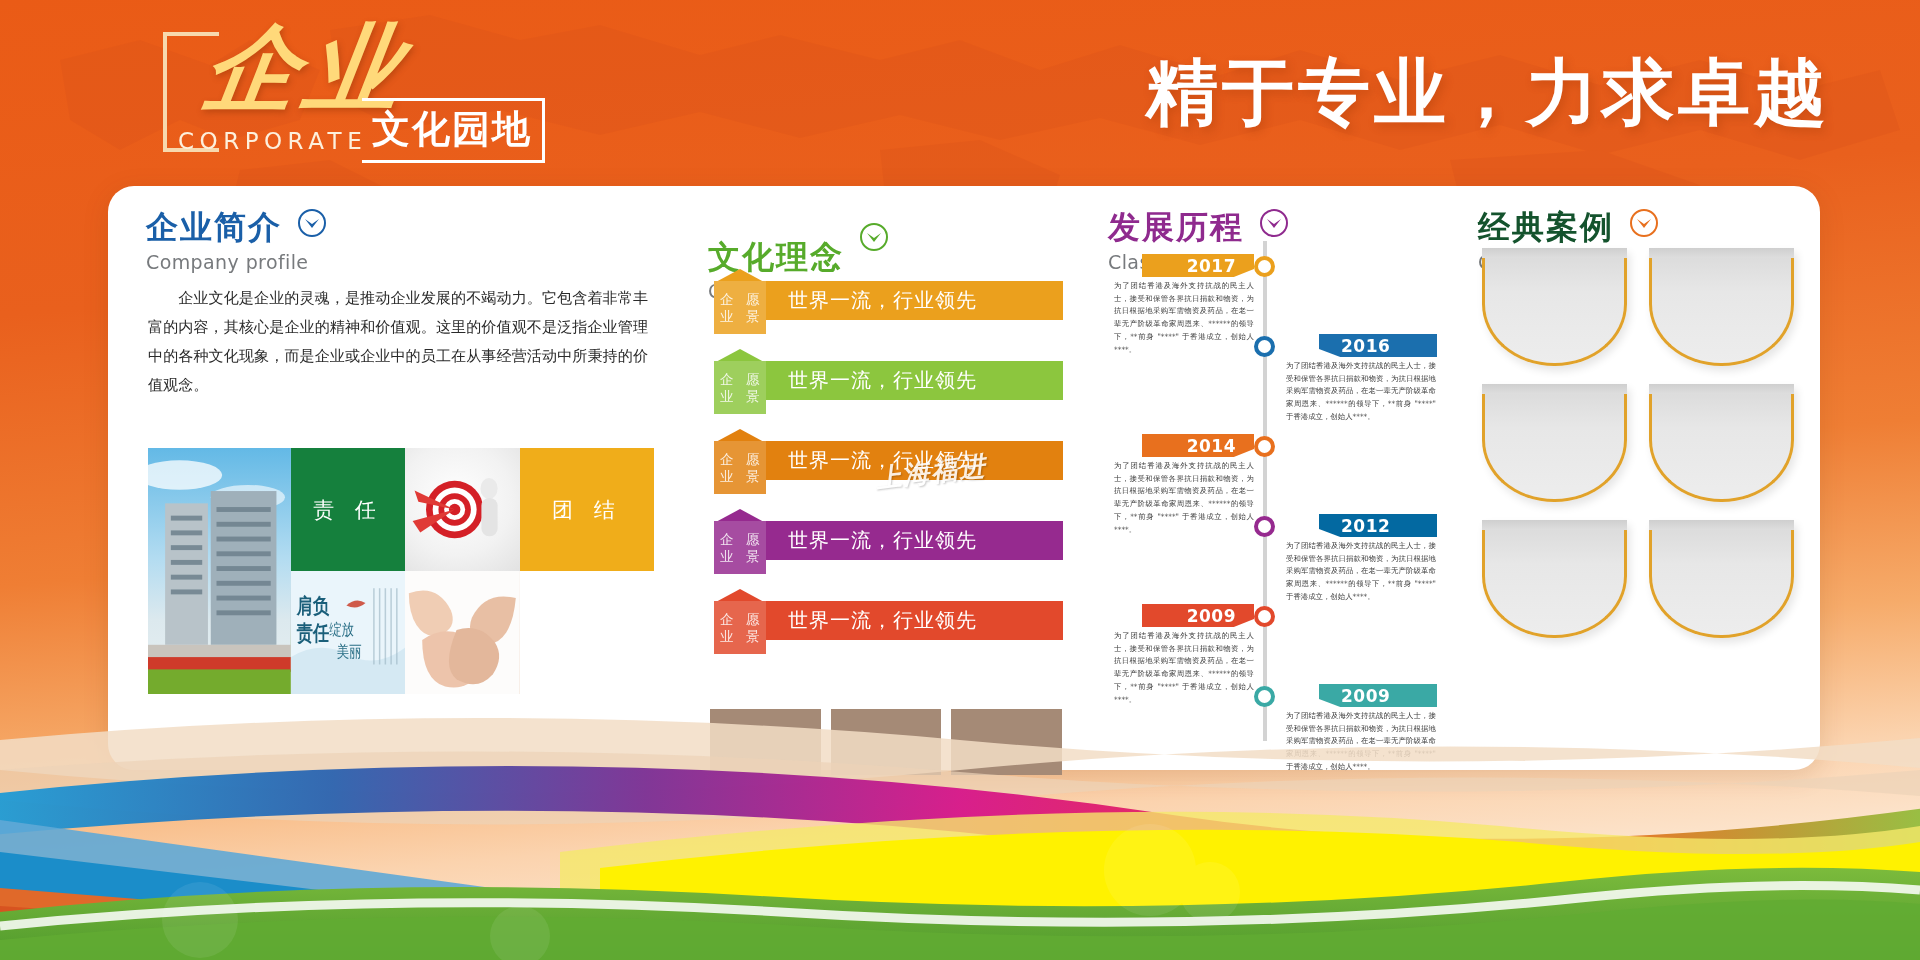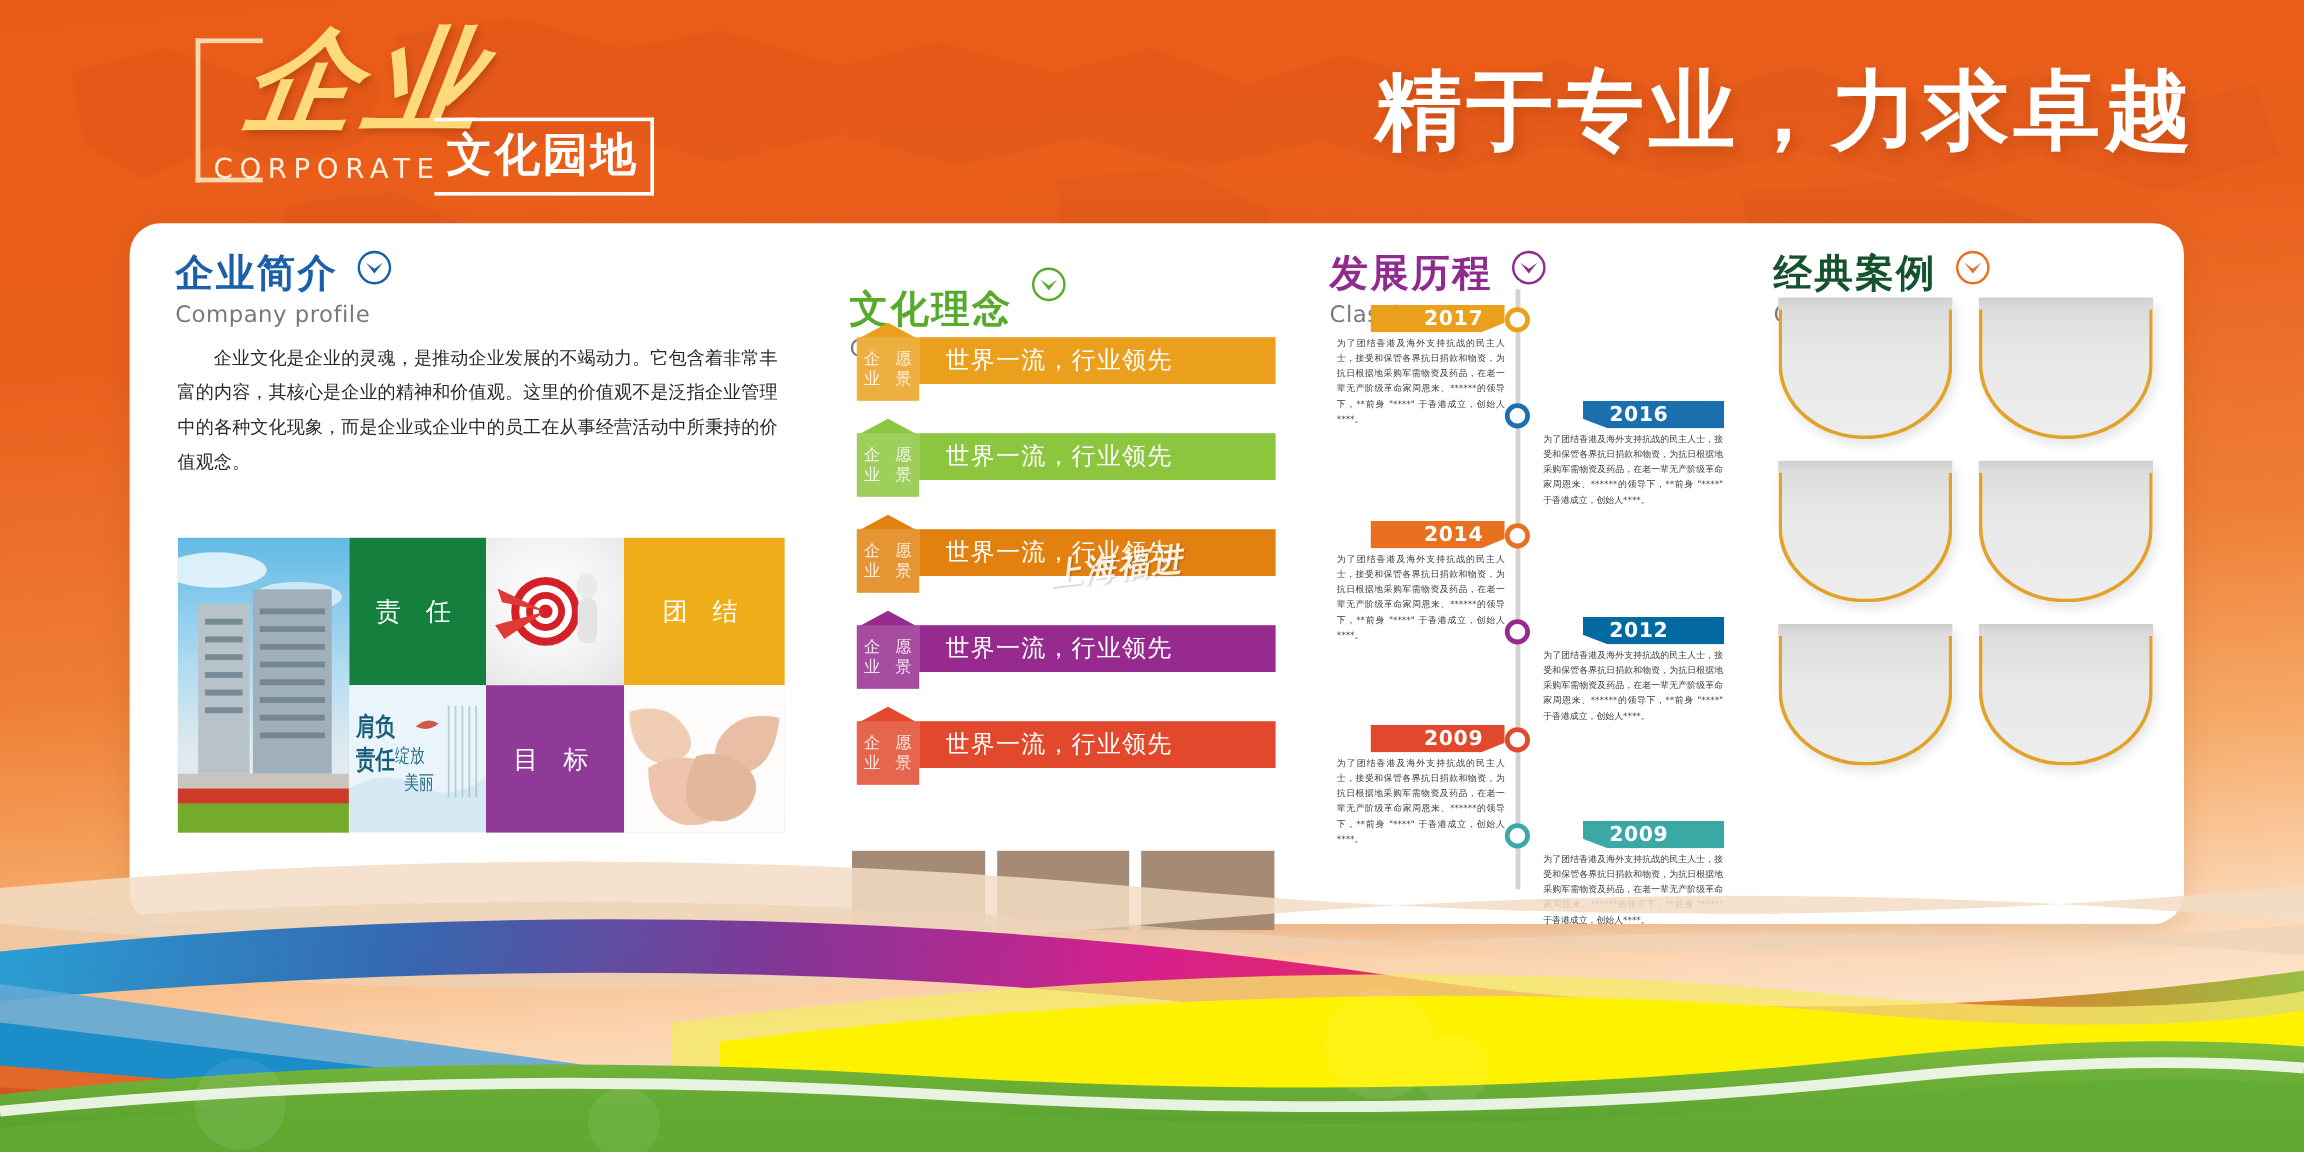--- a/index.html
+++ b/index.html
@@ -286,24 +286,20 @@
           <text x="48" y="70" font-size="13" fill="#2a6f86" font-family="DejaVu Serif, serif">美丽</text>
           <path d="M58 28 q10 -7 20 -2 q-9 6 -20 2z" fill="#cf5a4a"></path>
           <g fill="#9ab4c2" opacity=".6">
             <rect x="86" y="14" width="1.6" height="62"></rect>
               <rect x="92" y="14" width="1.6" height="62"></rect>
             <rect x="98" y="14" width="1.6" height="62"></rect>
               <rect x="104" y="14" width="1.6" height="62"></rect>
             <rect x="110" y="14" width="1.6" height="62"></rect>
           </g>
         </svg>
-      </div>
-      <div class="cell bg-purple">
-
-        <div class="cell-label">目 标</div>
       </div>
       <div class="cell ph-hands">
         <svg width="100%" height="100%" viewBox="0 0 120 100" preserveAspectRatio="none">
           <rect width="120" height="100" fill="#fdfcfb"></rect>
           <path d="M4 18 q30 -8 44 14 q6 12 -6 18 q-18 8 -30 -6 q-8 -10 -8 -26z" fill="#f0cdb4"></path>
           <path d="M116 22 q-32 -6 -46 16 q-6 12 6 18 q18 8 30 -6 q8 -10 10 -28z" fill="#e8bfa4"></path>
           <path d="M18 56 q26 -14 52 0 q16 10 8 26 q-12 16 -36 12 q-24 -6 -24 -38z" fill="#edc4ab"></path>
           <path d="M54 48 q24 -6 40 10 q10 12 -2 26 q-16 14 -38 4 q-16 -10 0 -40z" fill="#e3b79b"></path>
         </svg>
       </div>

